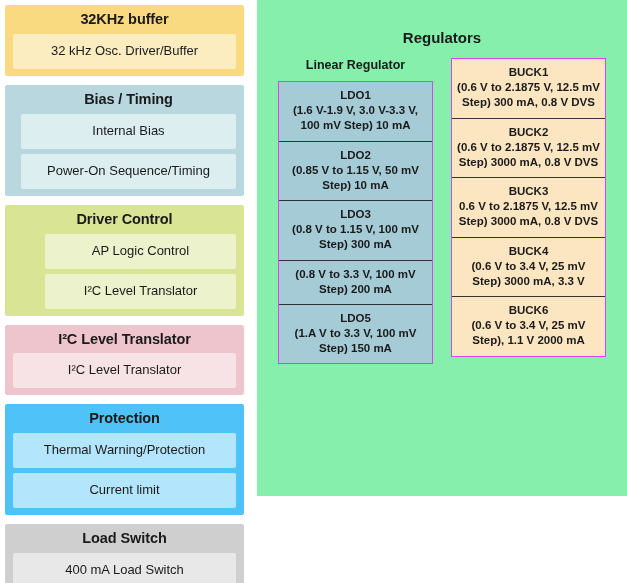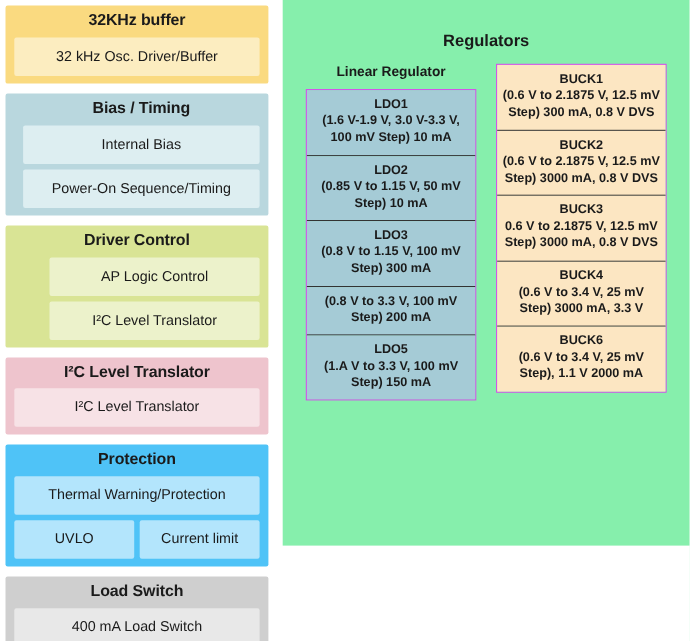--- a/index.html
+++ b/index.html
@@ -148,21 +148,20 @@
 
     <div class="group g-i2c">
       <div class="group-title">I²C Level Translator</div>
       <div class="sub">I²C Level Translator</div>
     </div>
 
     <div class="group g-prot">
       <div class="group-title">Protection</div>
       <div class="sub">Thermal Warning/Protection</div>
       <div class="sub-row">
-        <div class="sub">UVLO</div>
         <div class="sub">Current limit</div>
       </div>
     </div>
 
     <div class="group g-load">
       <div class="group-title">Load Switch</div>
       <div class="sub">400 mA Load Switch</div>
     </div>
 
   </div>

